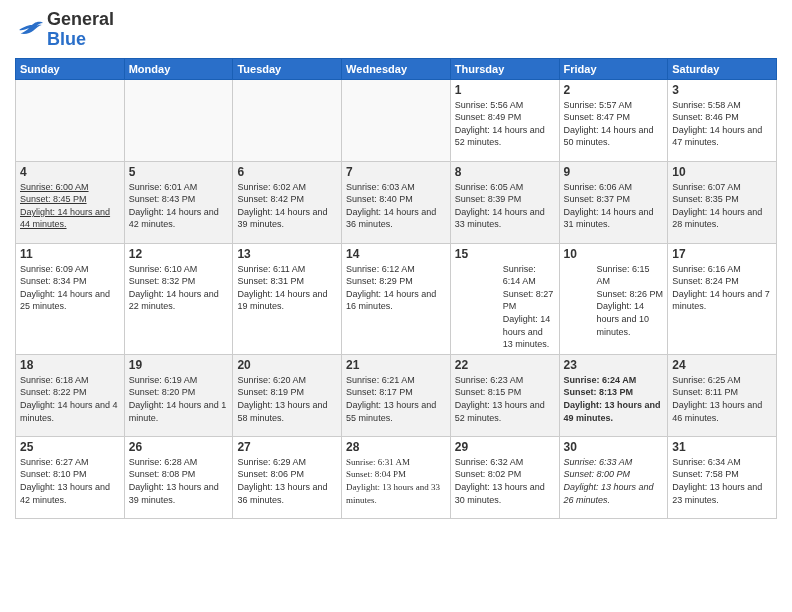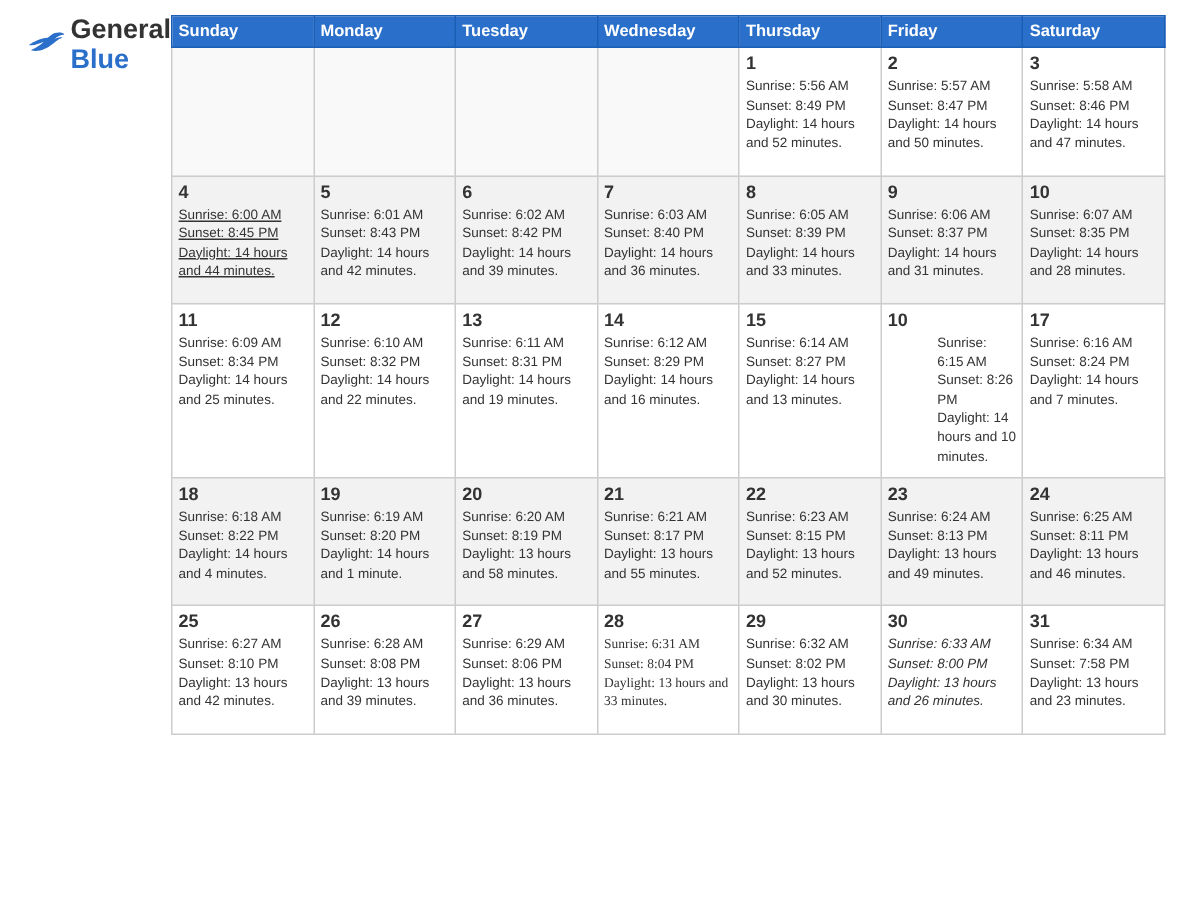--- a/index.html
+++ b/index.html
@@ -8,21 +8,21 @@
       background: #fff;
       width: 792px;
       height: 612px;
       overflow: hidden;
     }
     .page {
       width: 792px;
       height: 500px;
       padding: 10px 15px;
       display: flex;
-      flex-direction: row;
+      flex-direction: column;
     }
     .header {
       display: flex;
       justify-content: space-between;
       align-items: flex-start;
       margin-bottom: 8px;
     }
     .logo {
       display: flex;
       align-items: center;
@@ -216,21 +216,21 @@
 Daylight: 14 hours and 19 minutes.</div>
           </td>
           <td>
             <span class="day-num">14</span>
             <div class="day-info" style="white-space: pre-line;">Sunrise: 6:12 AM
 Sunset: 8:29 PM
 Daylight: 14 hours and 16 minutes.</div>
           </td>
           <td>
             <span class="day-num">15</span>
-            <div class="day-info" style="white-space: pre-line;">Sunrise: 6:14 AM
+            <div class="day-info" style="white-space: pre-line; margin-left: 48px;">Sunrise: 6:14 AM
 Sunset: 8:27 PM
 Daylight: 14 hours and 13 minutes.</div>
           </td>
           <td>
             <span class="day-num">10</span>
             <div class="day-info" style="white-space: pre-line; margin-left: 33px;">Sunrise: 6:15 AM
 Sunset: 8:26 PM
 Daylight: 14 hours and 10 minutes.</div>
           </td>
           <td>
@@ -266,21 +266,21 @@
 Daylight: 13 hours and 55 minutes.</div>
           </td>
           <td>
             <span class="day-num">22</span>
             <div class="day-info" style="white-space: pre-line;">Sunrise: 6:23 AM
 Sunset: 8:15 PM
 Daylight: 13 hours and 52 minutes.</div>
           </td>
           <td>
             <span class="day-num">23</span>
-            <div class="day-info" style="white-space: pre-line;">Sunrise: 6:24 AM
+            <div class="day-info" style="white-space: pre-line; font-weight: bold;">Sunrise: 6:24 AM
 Sunset: 8:13 PM
 Daylight: 13 hours and 49 minutes.</div>
           </td>
           <td>
             <span class="day-num">24</span>
             <div class="day-info" style="white-space: pre-line;">Sunrise: 6:25 AM
 Sunset: 8:11 PM
 Daylight: 13 hours and 46 minutes.</div>
           </td>
         </tr>

